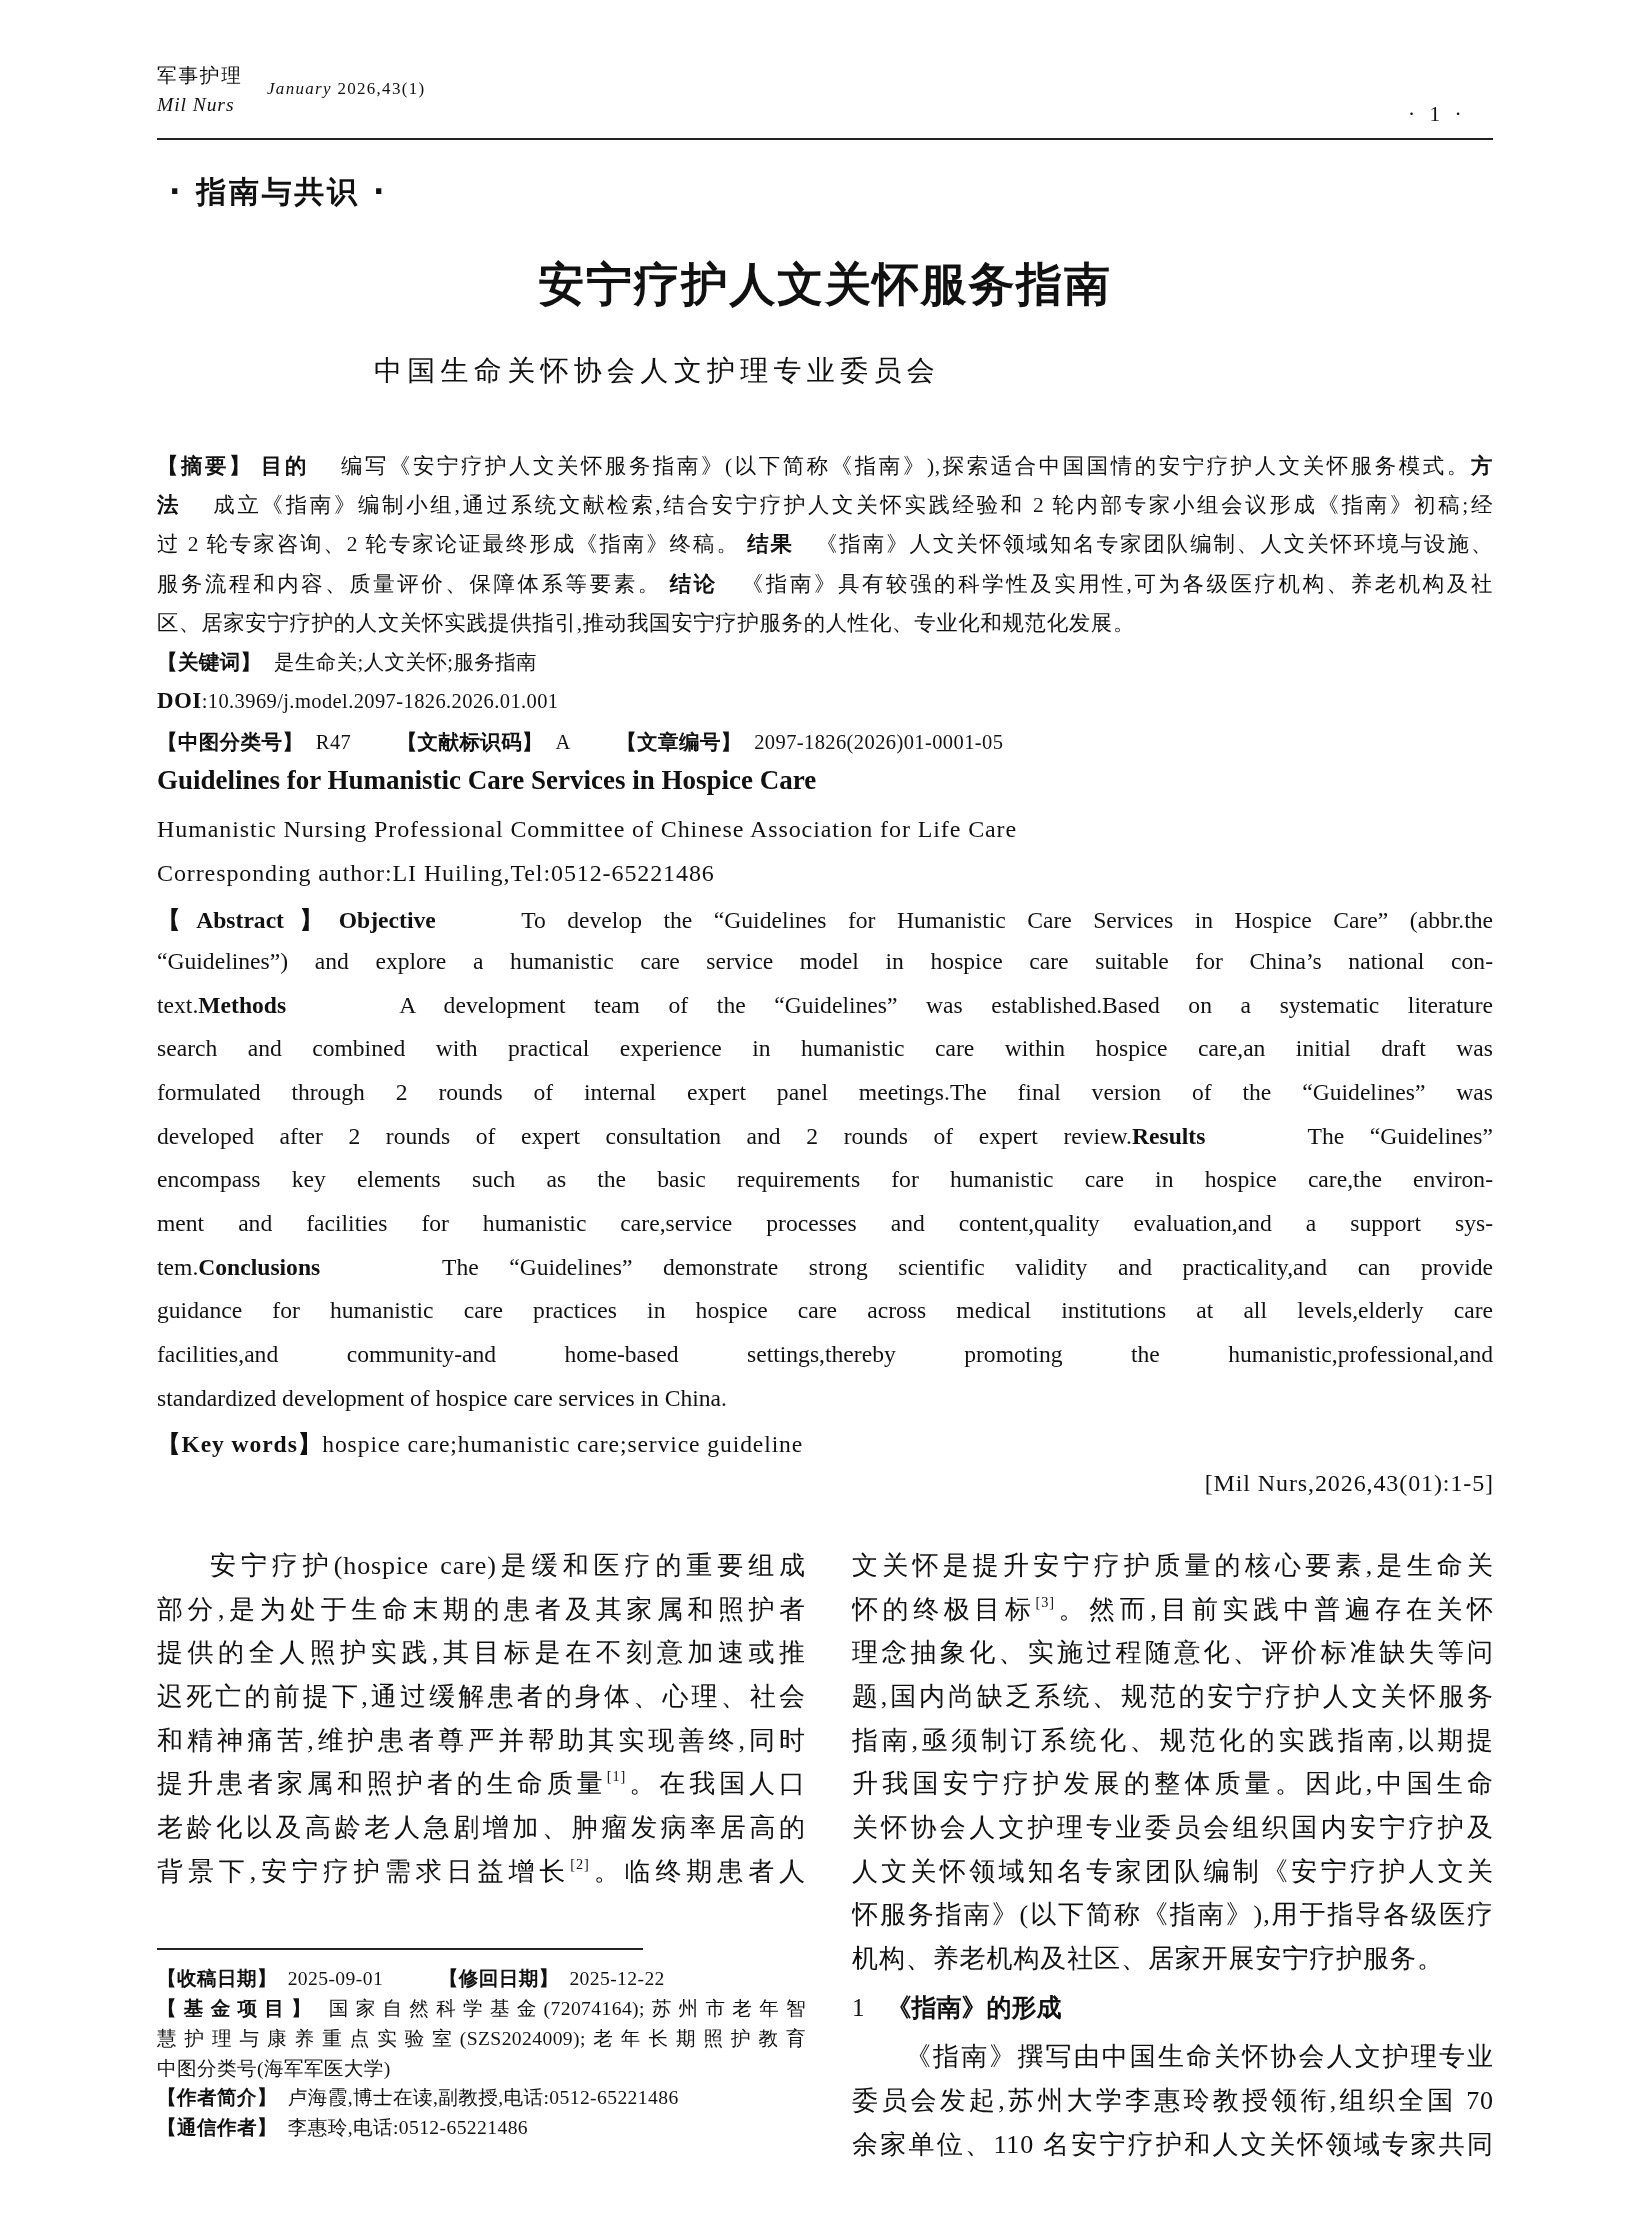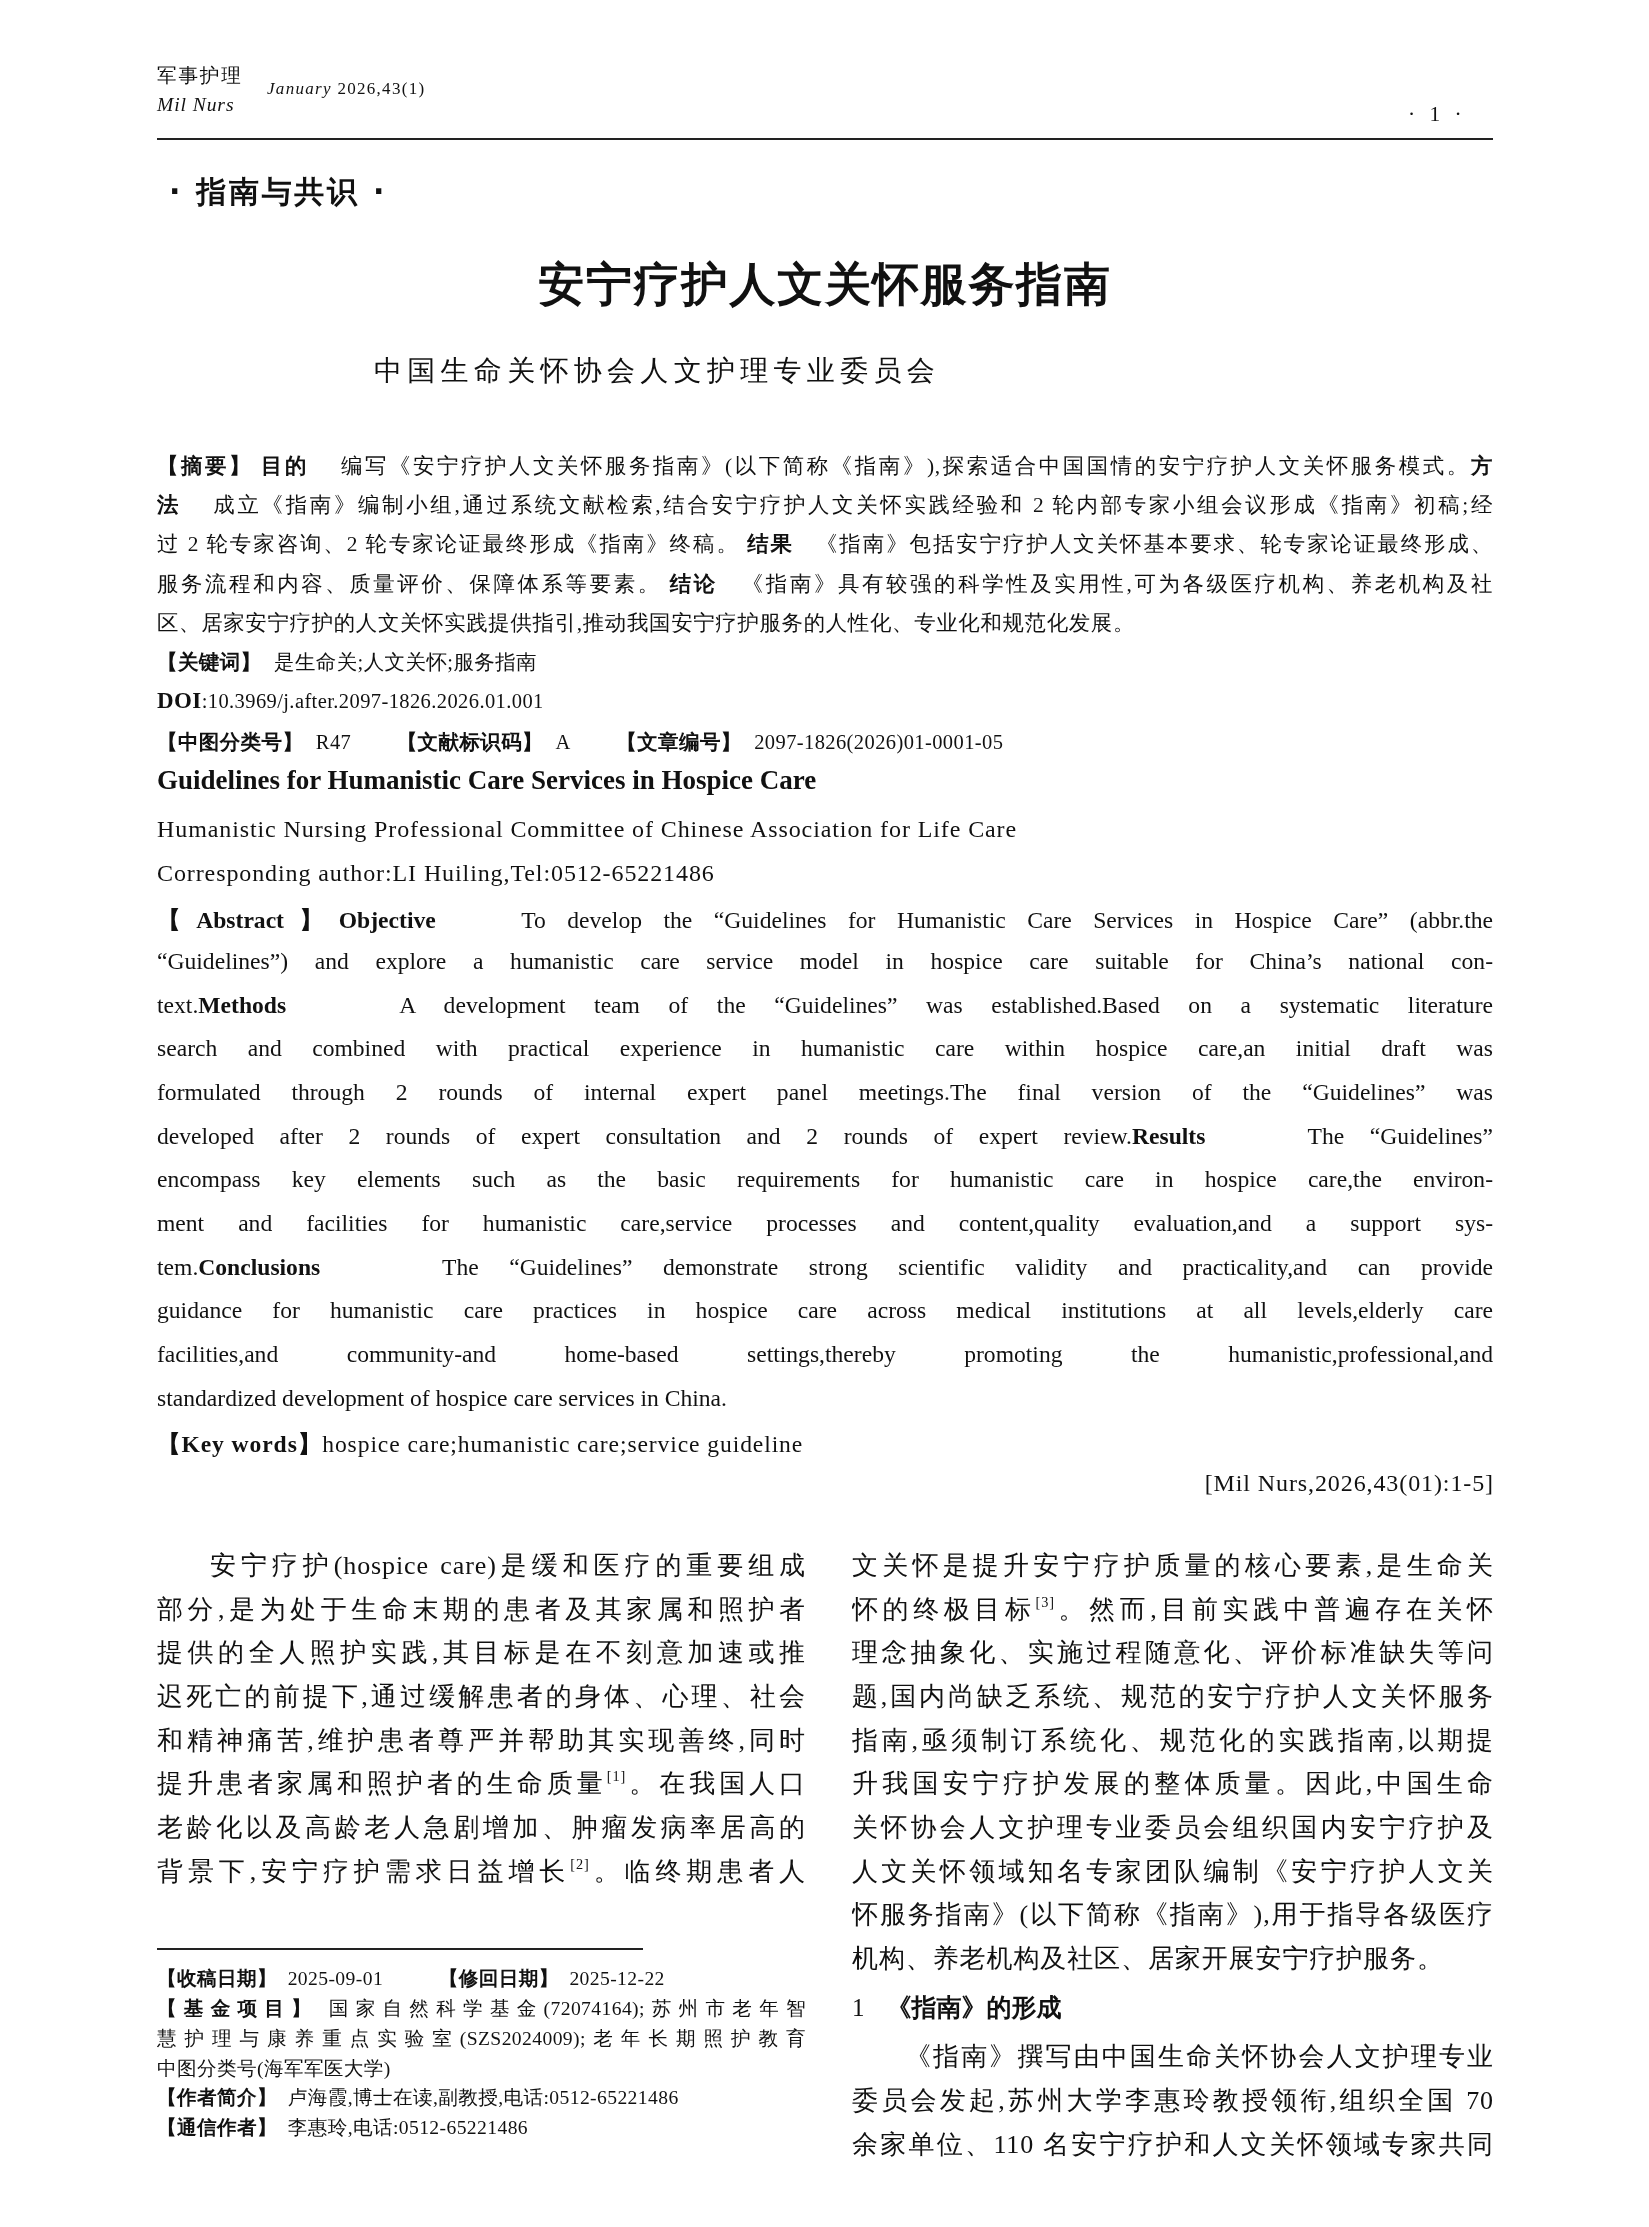--- a/index.html
+++ b/index.html
@@ -70,36 +70,36 @@
   <span class="sans b">目的</span>&nbsp;&nbsp;&nbsp;
   <span>编写《安宁疗护人文关怀服务指南》(以下简称《指南》),探索适合中国国情的安宁疗护人文关怀服务模式。</span><span class="sans b">方</span>
 </div>
 <div class="abs serif ab" style="top:490px;">
   <span class="sans b">法</span>&nbsp;&nbsp;&nbsp;
   <span>成立《指南》编制小组,通过系统文献检索,结合安宁疗护人文关怀实践经验和 2 轮内部专家小组会议形成《指南》初稿;经</span>
 </div>
 <div class="abs serif ab" style="top:529px;">
   <span>过 2 轮专家咨询、2 轮专家论证最终形成《指南》终稿。</span>
   <span class="sans b">结果</span>&nbsp;&nbsp;
-  <span>《指南》包括安宁疗护人文关怀基本要求、轮专家论证最终形成、</span>
+  <span>《指南》人文关怀领域知名专家团队编制、人文关怀环境与设施、</span>
 </div>
 <div class="abs serif ab" style="top:569px;">
   <span>服务流程和内容、质量评价、保障体系等要素。</span>
   <span class="sans b">结论</span>&nbsp;&nbsp;
   <span>《指南》具有较强的科学性及实用性,可为各级医疗机构、养老机构及社</span>
 </div>
 <div class="abs serif ab last" style="top:608px;">
   <span>区、居家安宁疗护的人文关怀实践提供指引,推动我国安宁疗护服务的人性化、专业化和规范化发展。</span>
 </div>
 
 <div class="abs serif meta" style="top:648px;">
   <span class="sans lbl">【关键词】</span><span>是生命关;人文关怀;服务指南</span>
 </div>
 <div class="abs serif meta" style="top:688px;">
-  <span class="b" style="font-size:23px;">DOI</span><span>:10.3969/j.after.2097-1826.2026.01.001</span>
+  <span class="b" style="font-size:23px;">DOI</span><span>:10.3969/j.model.2097-1826.2026.01.001</span>
 </div>
 <div class="abs serif meta" style="top:728px;">
   <span class="sans lbl">【中图分类号】</span><span>R47</span><span class="gap"></span>
   <span class="sans lbl">【文献标识码】</span><span>A</span><span class="gap"></span>
   <span class="sans lbl">【文章编号】</span><span>2097-1826(2026)01-0001-05</span>
 </div>
 
 <div class="abs serif en-title">Guidelines for Humanistic Care Services in Hospice Care</div>
 <div class="abs serif en-line" style="top:816px;">Humanistic Nursing Professional Committee of Chinese Association for Life Care</div>
 <div class="abs serif en-line" style="top:860px;">Corresponding author:LI Huiling,Tel:0512-65221486</div>

